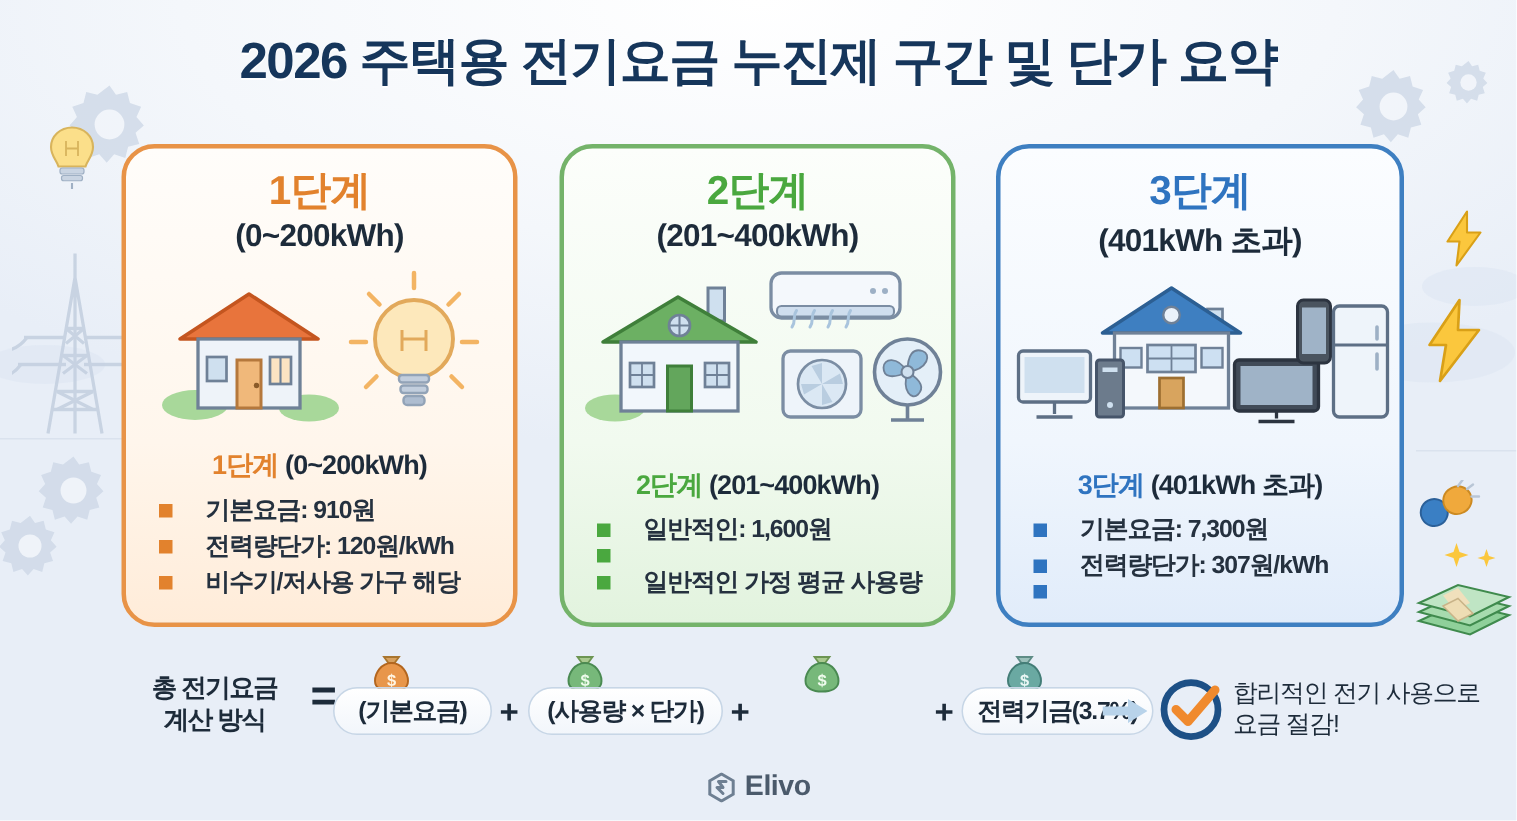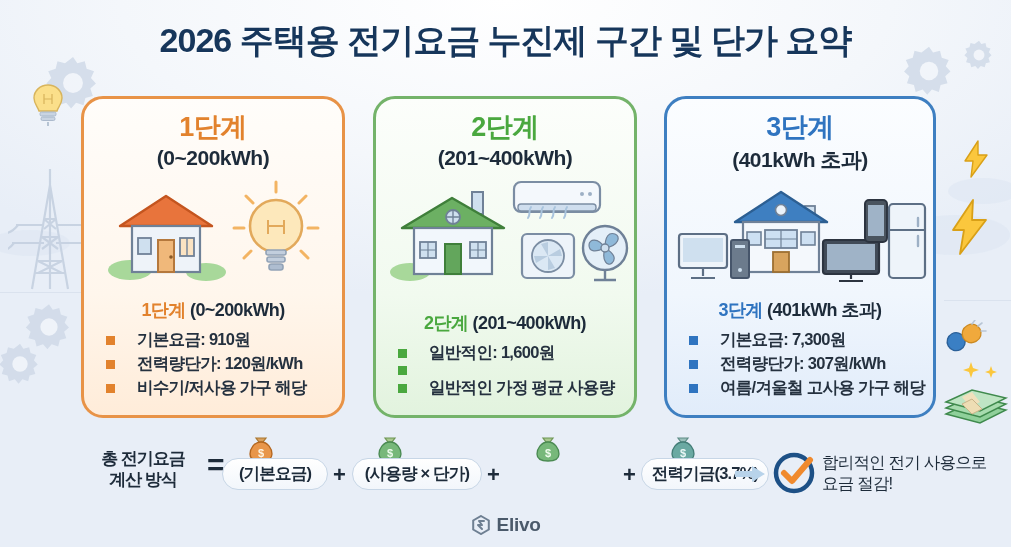--- a/index.html
+++ b/index.html
@@ -342,21 +342,20 @@
       <div class="fact">
         <span class="bullet"></span>
         <span>기본요금: 7,300원</span>
       </div>
       <div class="fact">
         <span class="bullet"></span>
         <span>전력량단가: 307원/kWh</span>
       </div>
       <div class="fact">
         <span class="bullet"></span>
-        <span>여름/겨울철 고사용 가구 해당</span>
       </div>
     </div>
   </div>
 
   <div class="formula">
 
     <div class="f-label">
       <div>총 전기요금</div>
       <div>계산 방식</div>
     </div>

